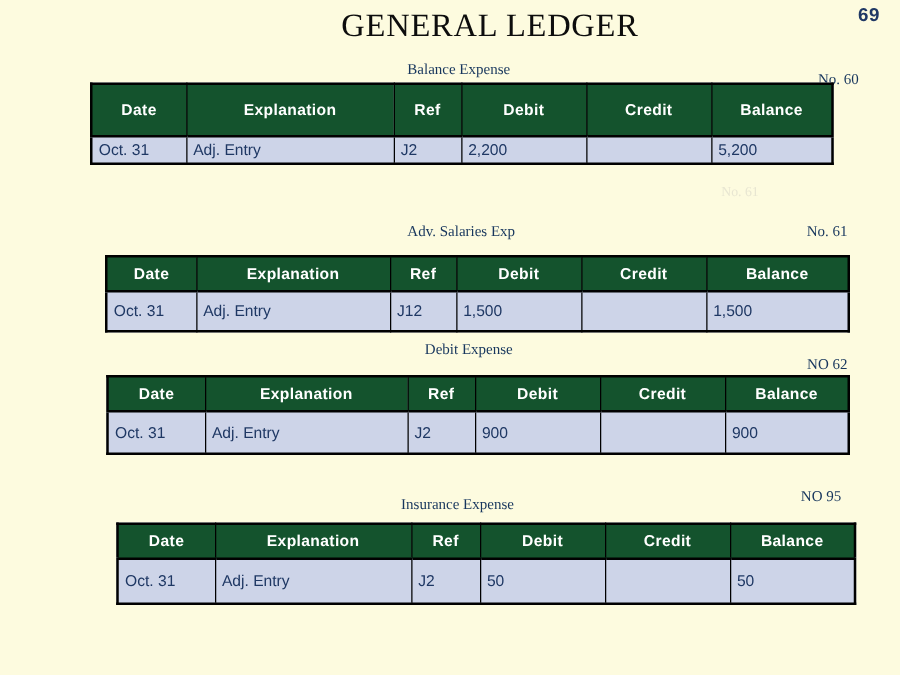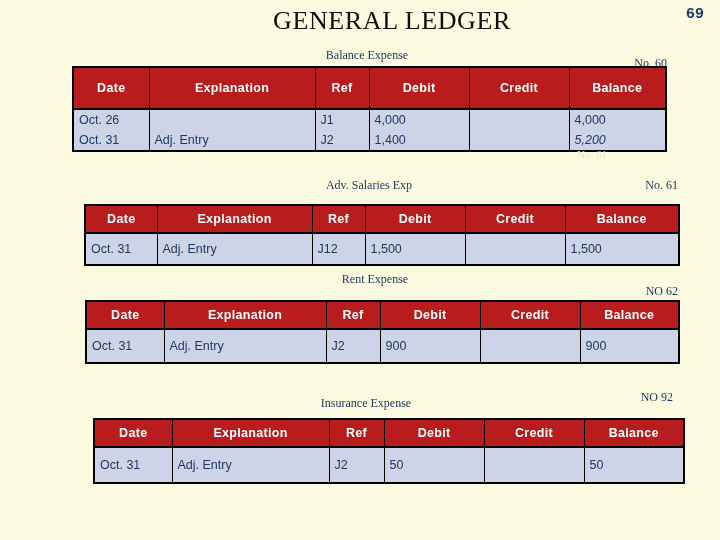--- a/index.html
+++ b/index.html
@@ -75,21 +75,21 @@
     background: #cdd4e8;
   }
   table.ledger-table th,
   table.ledger-table td {
     border: 1px solid #000000;
     padding: 0;
     margin: 0;
     vertical-align: middle;
   }
   table.ledger-table thead th {
-    background: #b91c1c;
+    background: #14532d;
     color: #ffffff;
     font-family: "Liberation Sans", sans-serif;
     font-weight: bold;
     font-size: 12.5px;
     text-align: center;
     border-bottom: 2px solid #000000;
     letter-spacing: 0.3px;
   }
   table.ledger-table tbody td {
     background: #cdd4e8;
@@ -129,21 +129,21 @@
 <div id="page">
 
   <div class="page-number">69</div>
 
   <div class="main-title">GENERAL LEDGER</div>
 
   <div class="ledger" style="left:72px; top:48px;">
 
     <div class="ledger-caption ledger-account" style="left:150px; top:0px; width:290px;">Balance Expense</div>
 
-    <div class="ledger-caption ledger-number" style="left:440px; top:8px; width:155px;">No. 60</div>
+    <div class="ledger-caption ledger-number" style="left:460px; top:8px; width:155px;">No. 60</div>
 
     <table class="ledger-table t1" style="position:absolute; left:0px; top:18px; width:593px;">
       <colgroup>
         <col style="width:76px">
         <col style="width:166px">
         <col style="width:54px">
         <col style="width:100px">
         <col style="width:100px">
         <col style="width:97px">
       </colgroup>
@@ -152,34 +152,26 @@
           <th>Date</th>
           <th>Explanation</th>
           <th>Ref</th>
           <th>Debit</th>
           <th>Credit</th>
           <th>Balance</th>
         </tr>
       </thead>
       <tbody>
         <tr>
-          <td style="border-bottom:none;">Oct. 26</td>
-          <td style="border-bottom:none;"></td>
-          <td style="border-bottom:none;">J1</td>
-          <td style="border-bottom:none;">4,000</td>
-          <td style="border-bottom:none;"></td>
-          <td style="border-bottom:none;">4,000</td>
-        </tr>
-        <tr>
           <td style="border-top:none;">Oct.  31</td>
           <td style="border-top:none;">Adj. Entry</td>
           <td style="border-top:none;">J2</td>
-          <td style="border-top:none;">1,400</td>
+          <td style="border-top:none;">2,200</td>
           <td style="border-top:none;"></td>
-          <td style="border-top:none;font-style:italic;">5,200</td>
+          <td style="border-top:none;">5,200</td>
         </tr>
       </tbody>
     </table>
 
     <div class="artifact" style="left:505px; top:100px;">No. 61</div>
   </div>
 
   <div class="ledger" style="left:84px; top:178px;">
 
     <div class="ledger-caption ledger-account" style="left:140px; top:0px; width:290px;">Adv. Salaries Exp</div>
@@ -213,21 +205,21 @@
           <td>1,500</td>
           <td></td>
           <td>1,500</td>
         </tr>
       </tbody>
     </table>
   </div>
 
   <div class="ledger" style="left:85px; top:272px;">
 
-    <div class="ledger-caption ledger-account" style="left:145px; top:0px; width:290px;">Rent Expense</div>
+    <div class="ledger-caption ledger-account" style="left:145px; top:0px; width:290px;">Debit Expense</div>
 
     <div class="ledger-caption ledger-number" style="left:430px; top:12px; width:163px;">NO 62</div>
 
     <table class="ledger-table t3" style="position:absolute; left:0px; top:28px; width:593px;">
       <colgroup>
         <col style="width:78px">
         <col style="width:162px">
         <col style="width:54px">
         <col style="width:100px">
         <col style="width:100px">
@@ -253,21 +245,21 @@
           <td>900</td>
         </tr>
       </tbody>
     </table>
   </div>
 
   <div class="ledger" style="left:93px; top:390px;">
 
     <div class="ledger-caption ledger-account" style="left:128px; top:6px; width:290px;">Insurance Expense</div>
 
-    <div class="ledger-caption ledger-number" style="left:420px; top:0px; width:160px;">NO 92</div>
+    <div class="ledger-caption ledger-number" style="left:420px; top:0px; width:160px;">NO 95</div>
 
     <table class="ledger-table t4" style="position:absolute; left:0px; top:28px; width:590px;">
       <colgroup>
         <col style="width:78px">
         <col style="width:157px">
         <col style="width:55px">
         <col style="width:100px">
         <col style="width:100px">
         <col style="width:100px">
       </colgroup>

